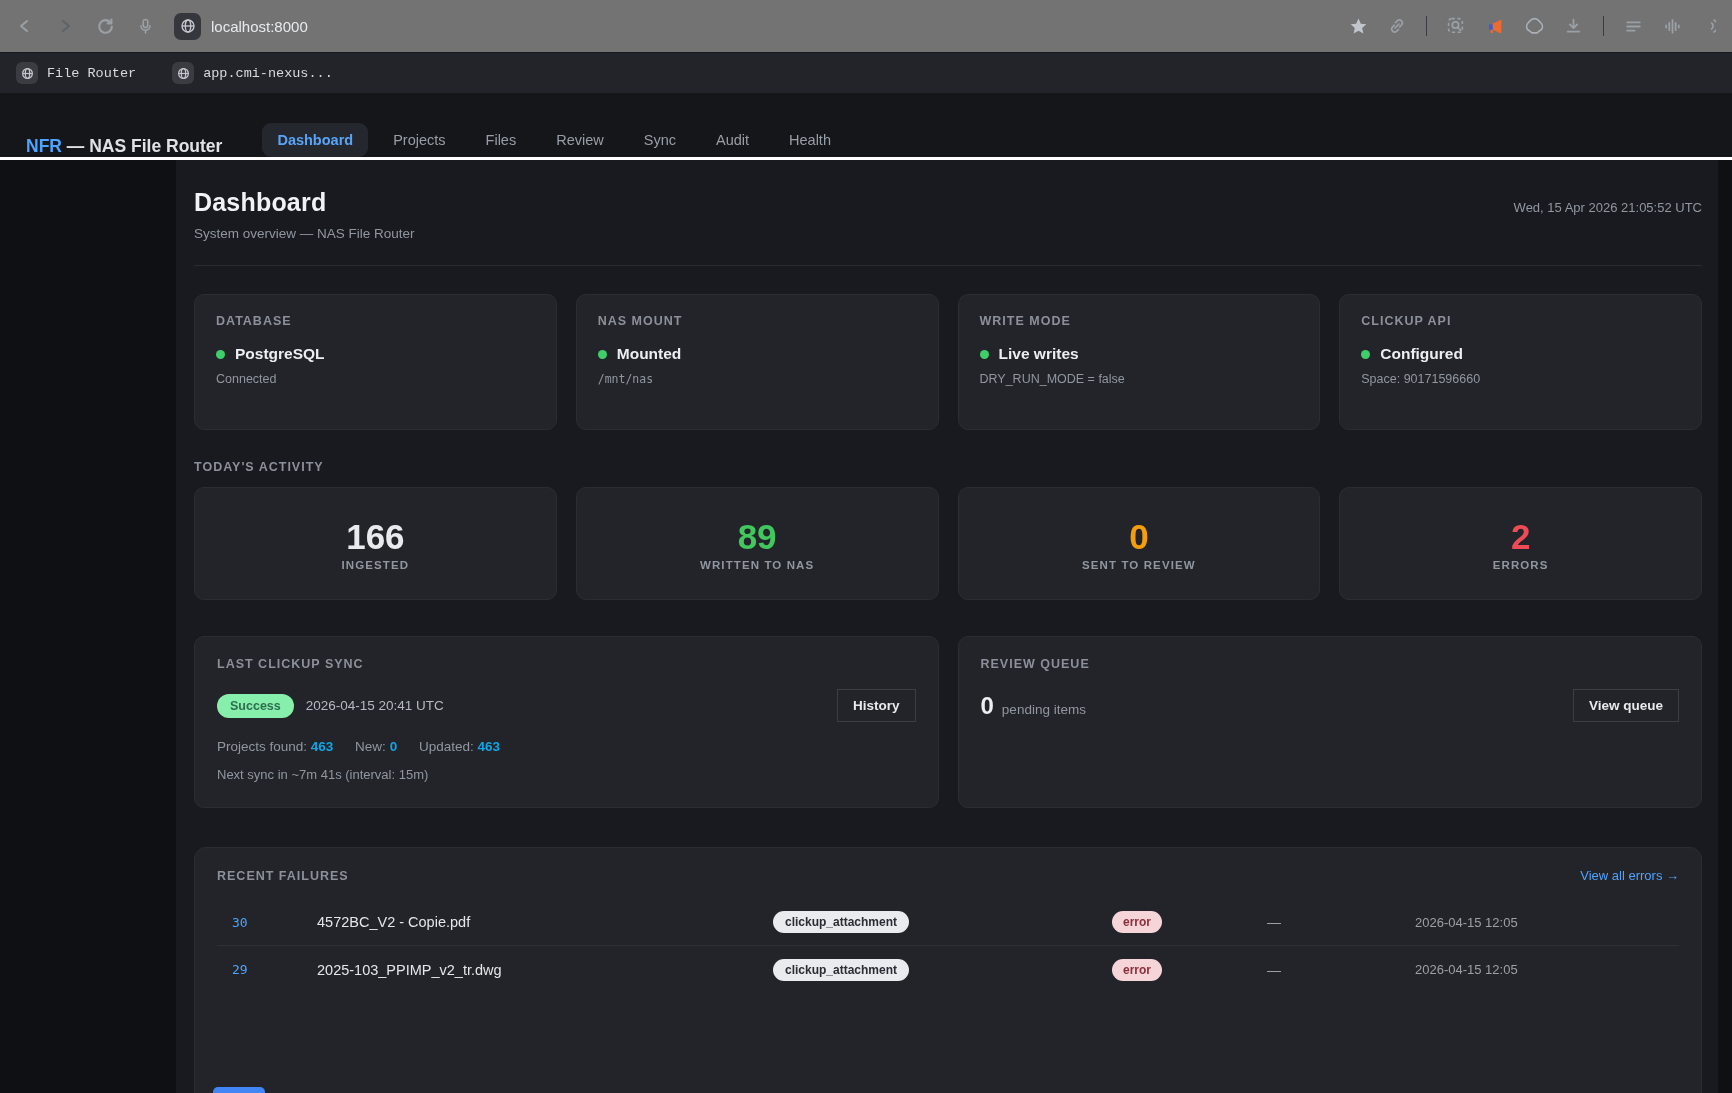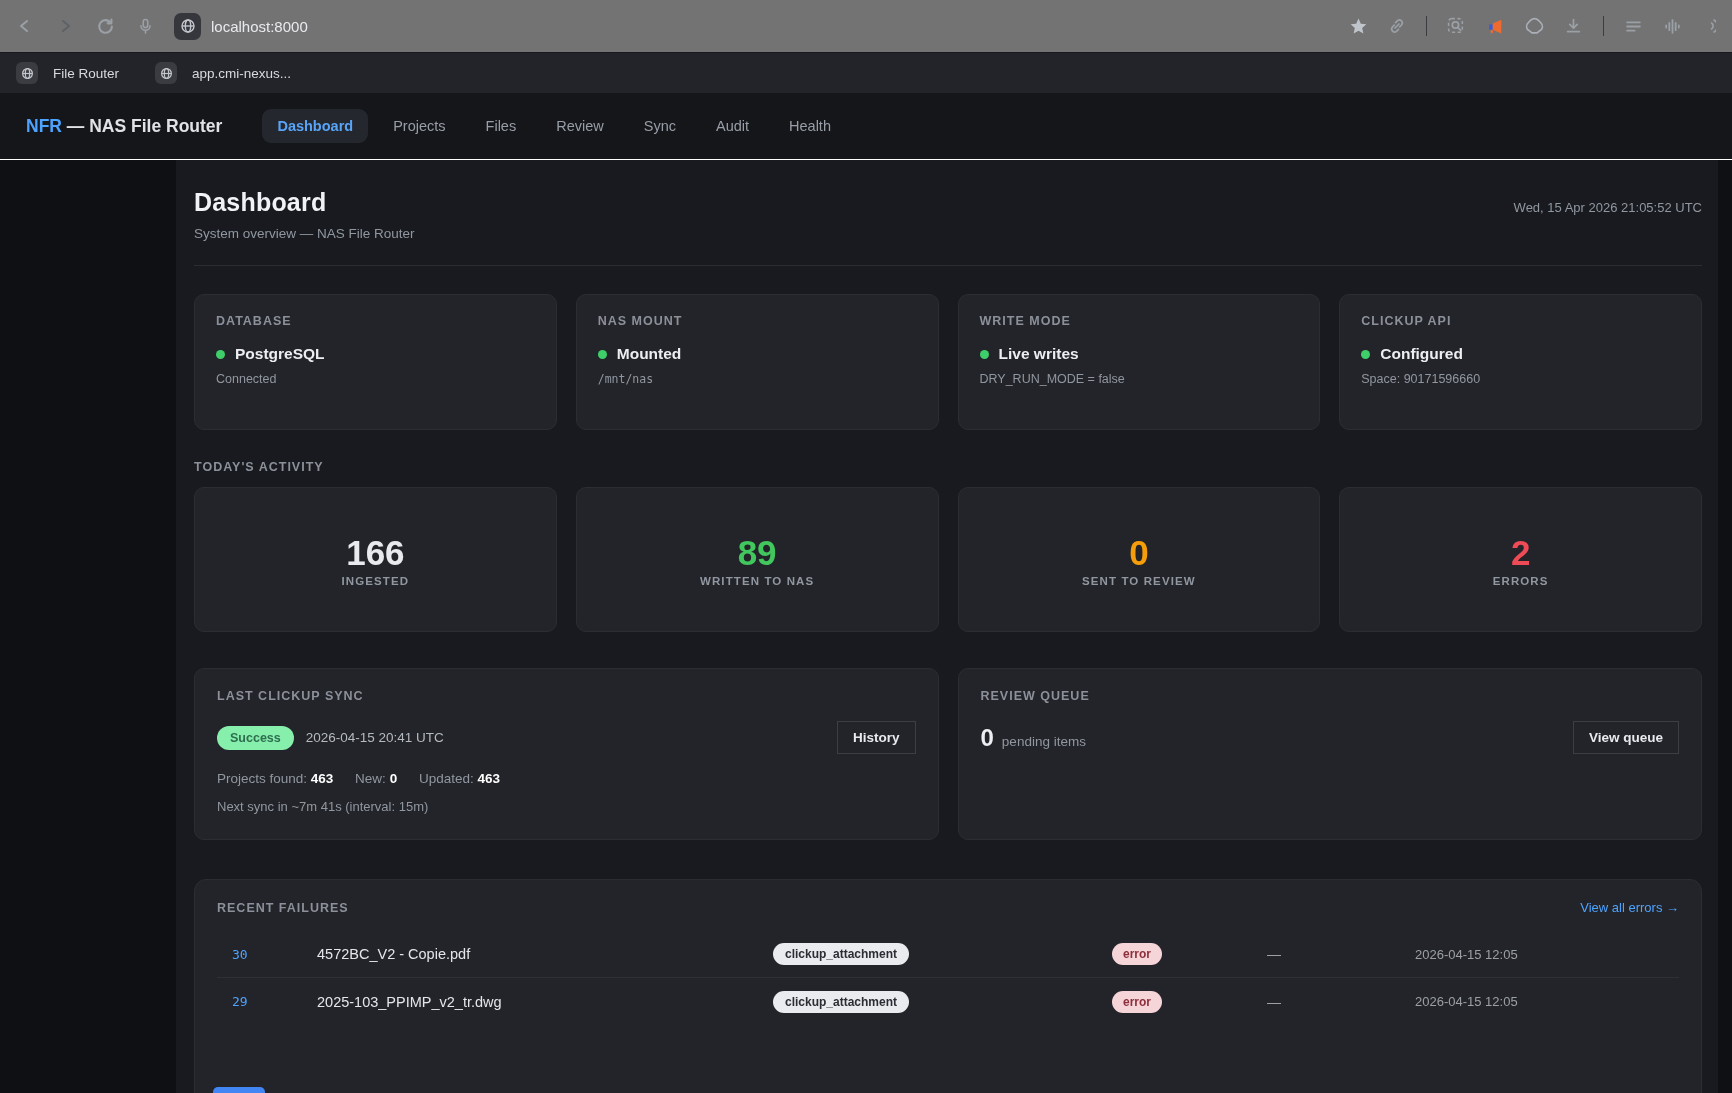--- a/index.html
+++ b/index.html
@@ -12,26 +12,26 @@
   .icon-btn { background:none; border:none; cursor:pointer; display:flex; align-items:center; justify-content:center; padding:0; }
   .addr { display:flex; align-items:center; gap:10px; flex:1; }
   .site-chip { width:27px; height:27px; border-radius:7px; background:#35373d; display:flex; align-items:center; justify-content:center; }
   .url-text { font-size:15px; color:#e8eaed; }
   .chrome-right { display:flex; align-items:center; gap:20px; }
   .vsep { width:1px; height:20px; background:#3a3c42; }
   .edge-cut { width:14px; height:20px; overflow:hidden; position:relative; }
 
   
   .bookmarks { height:41px; background:#222429; display:flex; align-items:center; padding:0 16px; gap:36px; border-top:1px solid #17181c; }
-  .bm-item { display:flex; align-items:center; gap:15px; cursor:pointer; }
+  .bm-item { display:flex; align-items:center; gap:9px; cursor:pointer;font-family:Liberation Mono, monospace; }
   .bm-chip { width:22px; height:22px; border-radius:6px; background:#3a3c42; display:flex; align-items:center; justify-content:center; }
   .bm-label { font-size:13.5px; color:#d7dadf; }
 
   
-  .app-nav { height:67px; background:#15161a; display:flex; align-items:center; padding:0 26px; border-bottom:1px solid #ffffff; }
+  .app-nav { height:67px; background:#15161a; display:flex; align-items:flex-end; padding:0 26px; border-bottom:3px solid #ffffff; }
   .brand { font-size:17.5px; font-weight:bold; margin-right:40px; white-space:nowrap; }
   .brand .b1 { color:#4da3ff; }
   .brand .b2 { color:#dfe2e6; }
   .tabs { display:flex; align-items:center; gap:10px; }
   .tab { font-size:14.5px; color:#989ea8; padding:9px 15px; border-radius:9px; cursor:pointer; background:none; border:none; font-family:inherit; }
   .tab.active { background:#25272e; color:#58a4f8; font-weight:bold; }
 
   
   .main { height:933px; background:#0f1013; }
   .page { margin-left:176px; width:1542px; height:100%; background:#191a1f; padding:28px 16px 0 18px; position:relative; }
@@ -48,34 +48,34 @@
   .status-card { height:136px; padding:19px 21px; }
   .card-label { font-size:12.5px; font-weight:bold; letter-spacing:1px; color:#8b909a; }
   .status-row { display:flex; align-items:center; gap:10px; margin-top:17px; }
   .dot { width:9px; height:9px; border-radius:50%; background:#3ecf6a; }
   .status-text { font-size:15.5px; font-weight:bold; color:#eceef1; }
   .status-detail { margin-top:9px; font-size:12.5px; color:#9097a0; }
   .mono { font-family:"DejaVu Sans Mono", monospace; font-size:11.5px; }
 
   .section-label { margin:30px 0 13px; font-size:12.5px; font-weight:bold; letter-spacing:1px; color:#8b909a; }
 
-  .stat-card { height:145px; display:flex; flex-direction:column; align-items:center; justify-content:center; gap:2px; }
+  .stat-card { height:113px; display:flex; flex-direction:column; align-items:center; justify-content:center; gap:2px; }
   .stat-value { font-size:35px; font-weight:bold; }
   .c-white { color:#e8eaed; } .c-green { color:#41c75d; } .c-orange { color:#f59e0b; } .c-red { color:#ef4b57; }
   .stat-label { font-size:11.5px; font-weight:bold; letter-spacing:1.1px; color:#9097a0; }
 
   .grid2 { display:grid; grid-template-columns:1fr 1fr; gap:19px; margin-top:36px; }
   .panel { padding:20px 22px; height:172px; }
   .panel-row { display:flex; align-items:center; justify-content:space-between; margin-top:18px; }
   .badge-line { display:flex; align-items:center; gap:12px; }
   .badge-success { background:#86efac; color:#2f6d4f; font-size:12.5px; font-weight:bold; padding:5px 13px; border-radius:999px; }
   .sync-time { font-size:13.5px; color:#b4bac2; }
   .btn { background:transparent; border:1px solid #3b3e45; border-radius:0; color:#e8eaed; font-size:13.5px; font-weight:bold; padding:8px 15px; cursor:pointer; font-family:inherit; }
   .sync-stats { margin-top:17px; font-size:13.5px; color:#9097a0; }
-  .sync-stats b { color:#ffffff; margin-right:18px; }
+  .sync-stats b { color:#0ea5e9; margin-right:18px; }
   .next-sync { margin-top:13px; font-size:13px; color:#9097a0; }
   .queue-count { font-size:24px; font-weight:bold; color:#eceef1; }
   .queue-suffix { font-size:13.5px; color:#9097a0; margin-left:8px; }
 
   .failures { margin-top:39px; padding:20px 22px 0; height:262px;border-radius:12px; }
   .fail-head { display:flex; align-items:center; justify-content:space-between; }
   .link-blue { font-size:13px; color:#4da3ff; text-decoration:none; cursor:pointer; }
   .table { margin-top:16px; }
   .trow { display:grid; grid-template-columns:85px 456px 339px 155px 148px 1fr; align-items:center; }
   .thead { background:#1a1b20; height:37px; border-radius:3px; }

